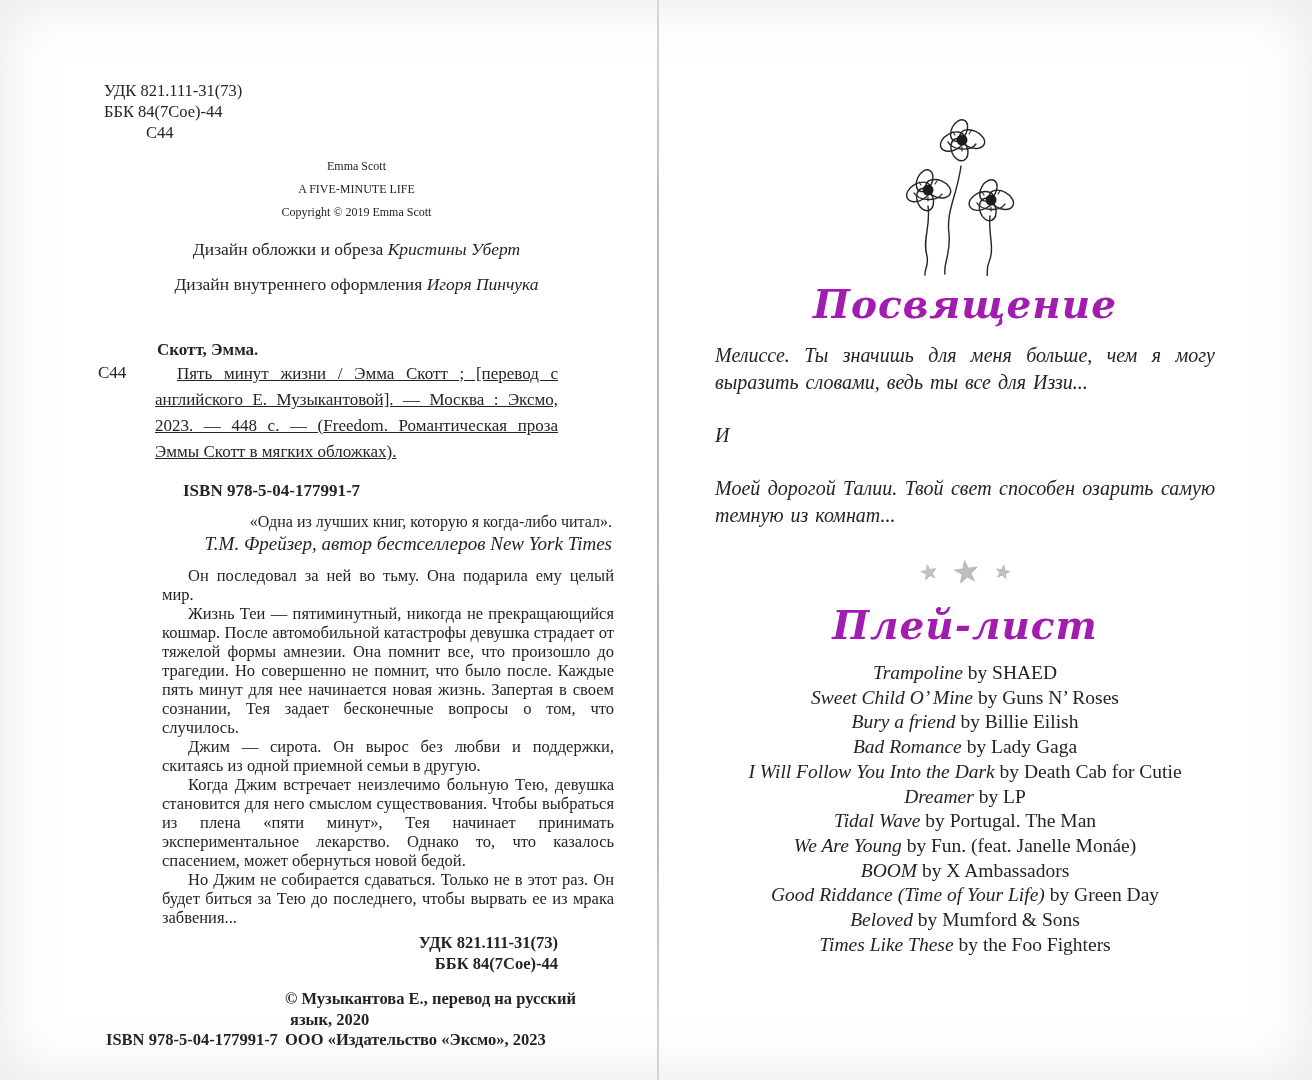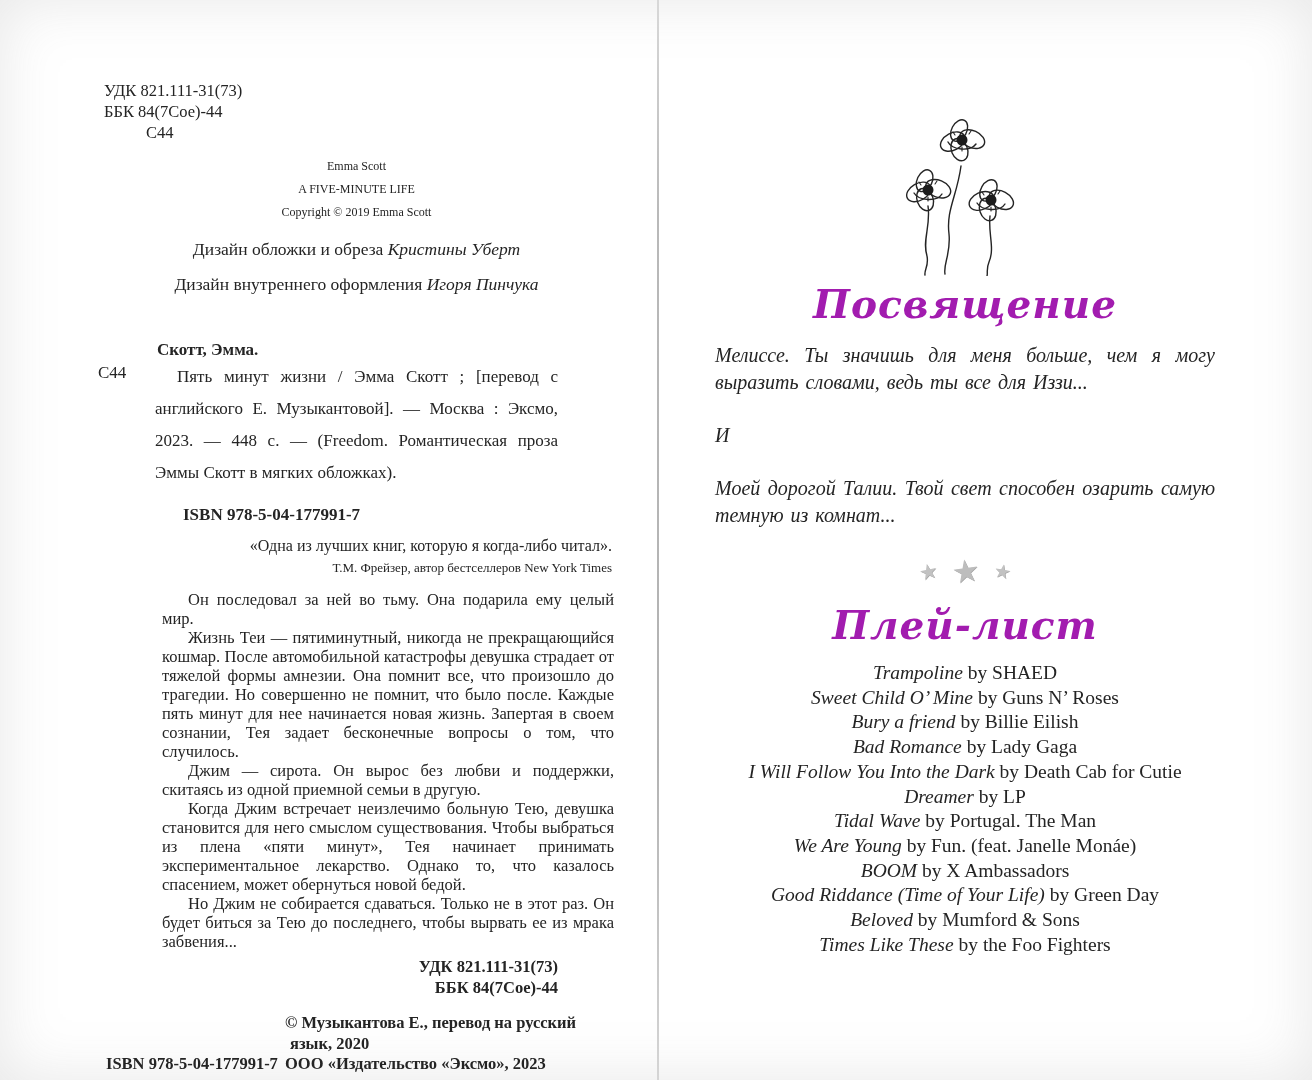--- a/index.html
+++ b/index.html
@@ -24,24 +24,24 @@
   .meta-top{font-size:16.5px;line-height:21px;margin-left:6px;}
   .meta-top .code{margin-left:42px;}
   .title-block{text-align:center;margin-top:12px;font-size:12px;line-height:23px;}
   .design-line{text-align:center;font-size:17.5px;}
   .design-line.first{margin-top:15px;}
   .design-line.second{margin-top:14px;}
   .design-line .name{font-style:italic;}
   .catalog{margin-top:44px;position:relative;padding-left:57px;width:460px;box-sizing:border-box;}
   .catalog-author{font-weight:bold;font-size:17px;line-height:22px;padding-left:2px;}
   .catalog-code{position:absolute;left:0;top:24px;font-size:17px;}
-  .catalog-entry{font-size:17px;line-height:32px;text-align:justify;text-indent:22px;margin:0;}
+  .catalog-entry{font-size:17px;line-height:26px;text-align:justify;text-indent:22px;margin:0;text-decoration:underline;}
   .isbn-mid{margin-top:16px;margin-left:85px;font-weight:bold;font-size:17px;}
   .quote-block{margin-top:10px;text-align:right;font-size:16px;line-height:21.5px;width:514px;}
-  .quote-attr{font-size:13px;}
+  .quote-attr{font-style:italic;font-size:19px;}
   .annotation{margin-top:12px;margin-left:64px;width:452px;font-size:16.5px;line-height:19px;}
   .annotation p{margin:0;text-indent:26px;text-align:justify;hyphens:manual;}
   .udk-bottom{margin-top:5px;text-align:right;padding-right:57px;font-weight:bold;font-size:16.5px;line-height:21px;}
   .bottom-block{position:relative;margin-top:15px;margin-left:187px;font-weight:bold;font-size:16.5px;line-height:20.5px;width:330px;}
   .bottom-block .cont{margin-left:5px;}
   .isbn-bottom{position:absolute;left:-179px;bottom:0;font-weight:bold;font-size:16.5px;white-space:nowrap;}
   
   .page-right{position:absolute;left:715px;top:108px;width:500px;}
   .flowers{text-align:center;}
   .script-title{

